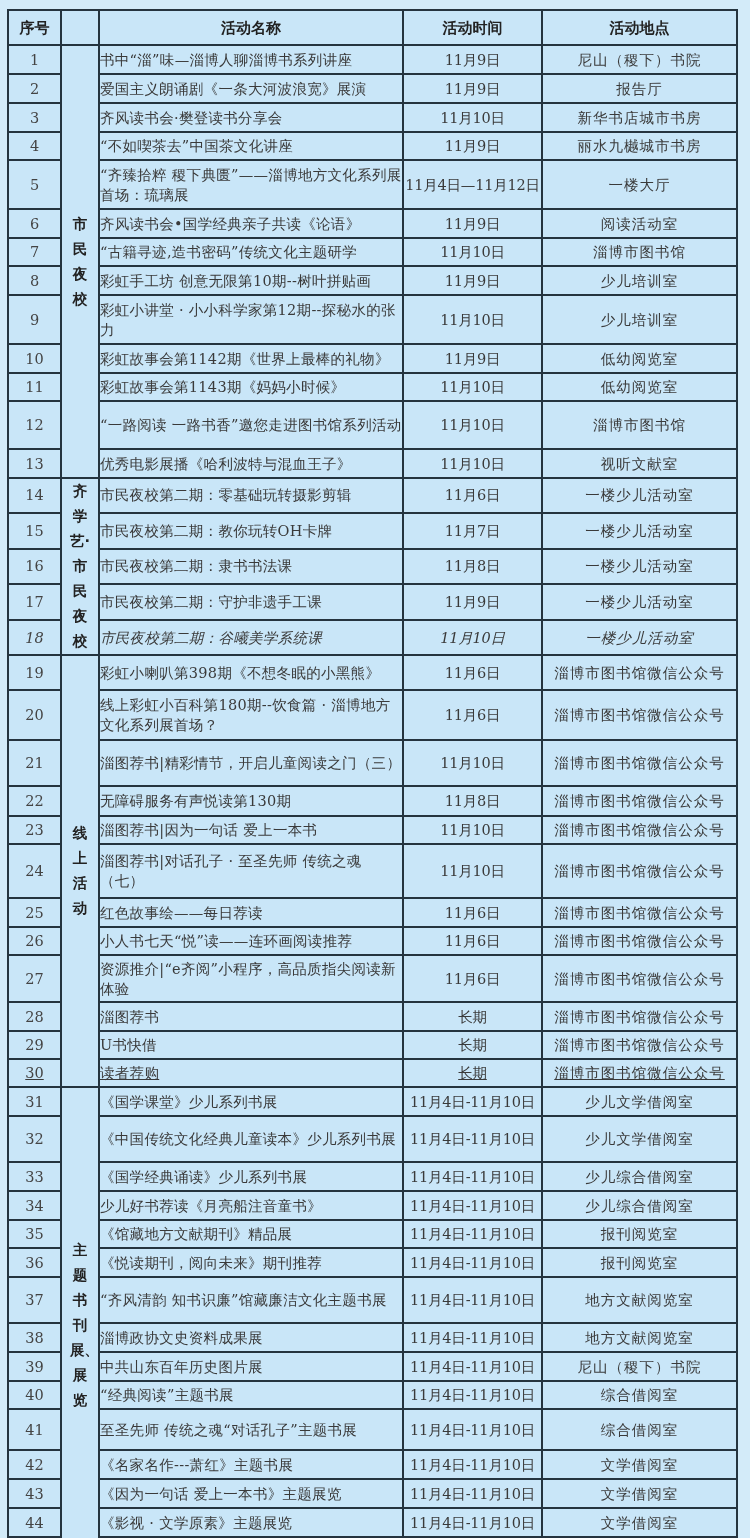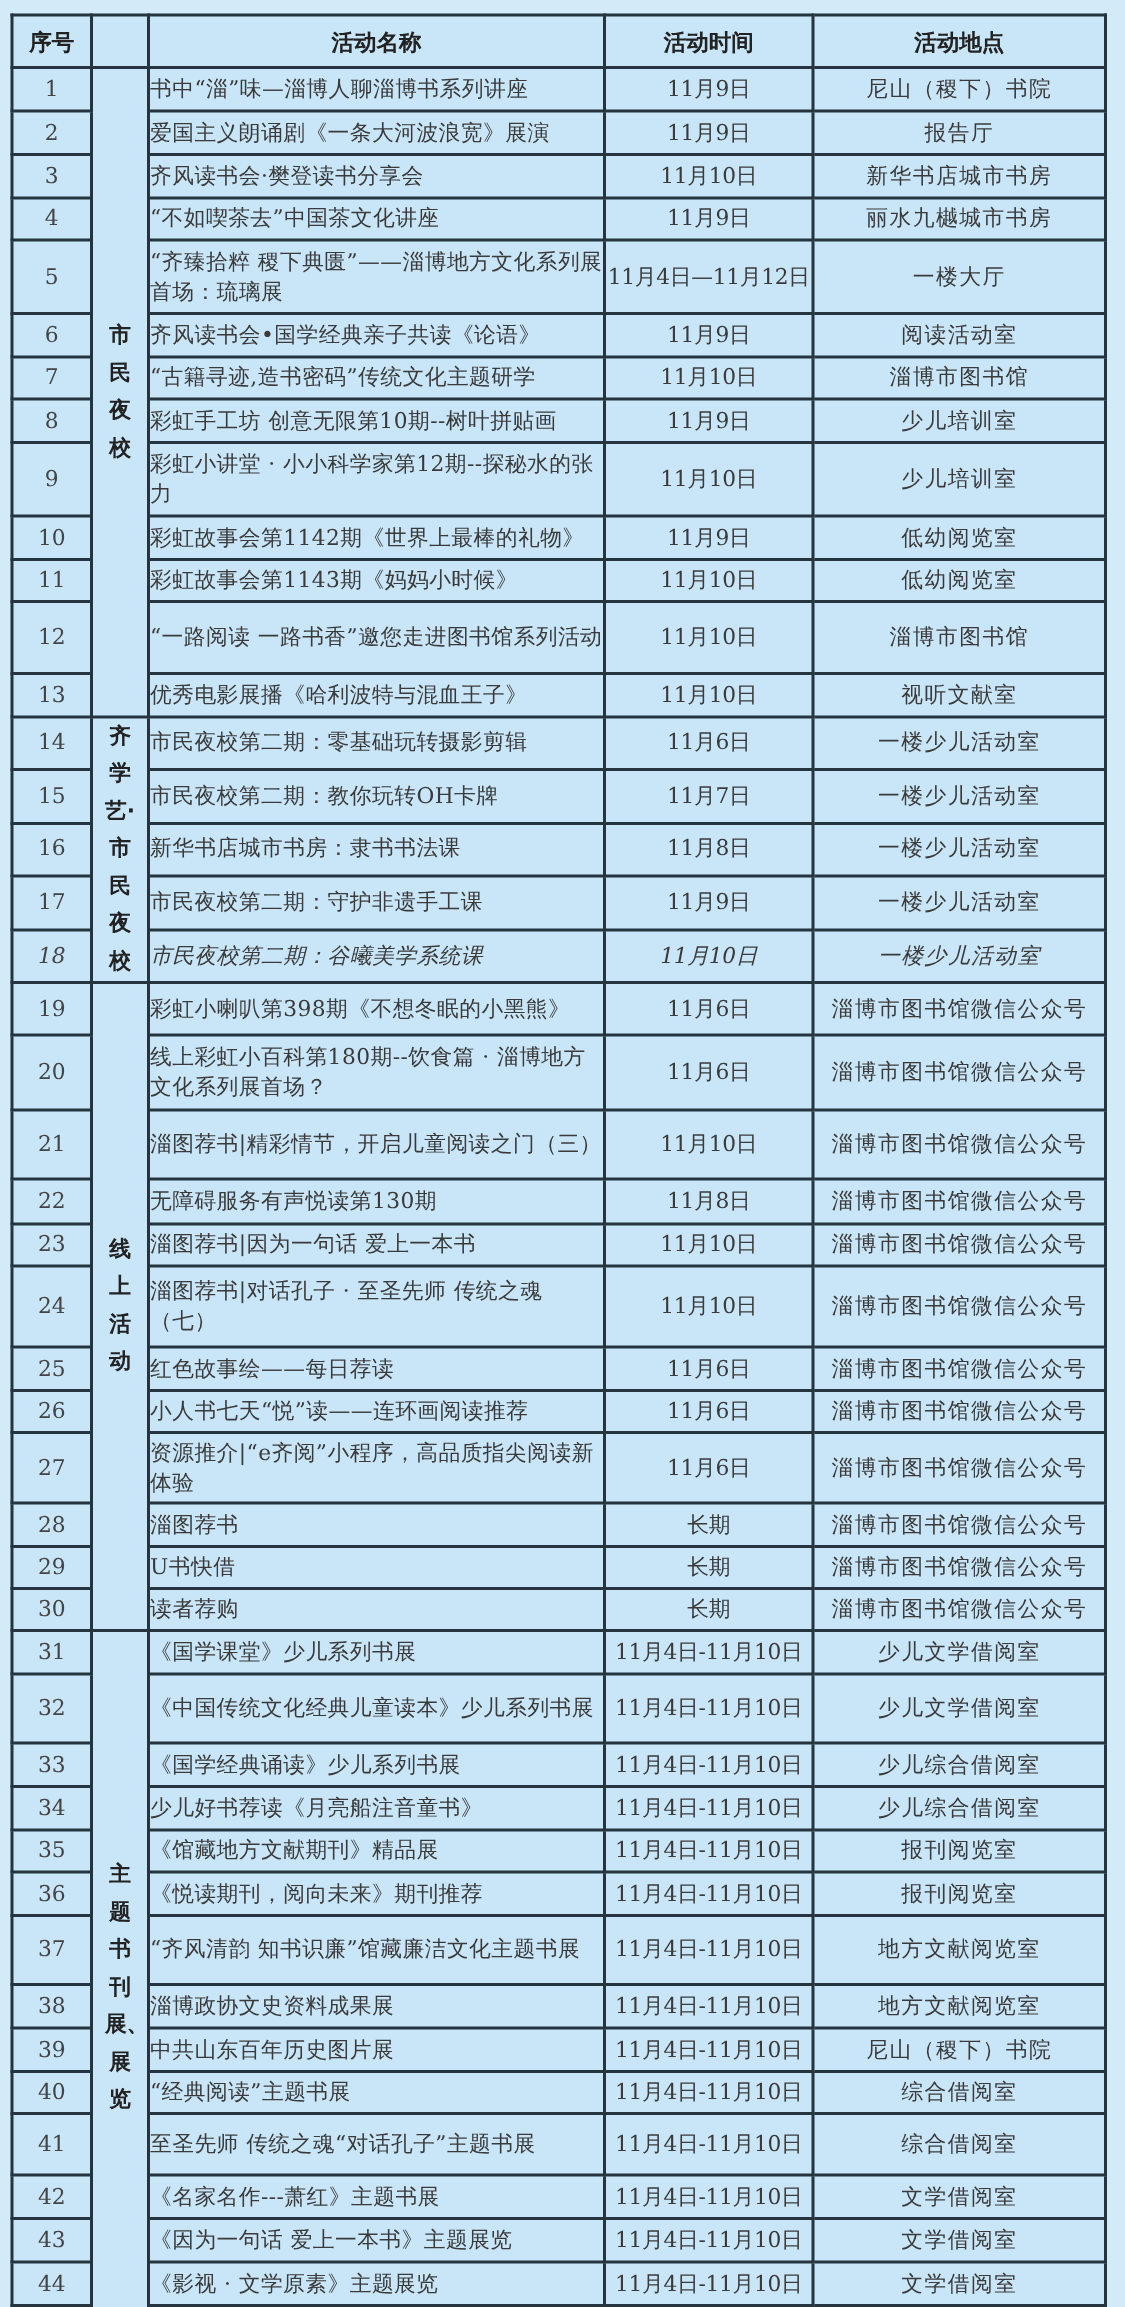--- a/index.html
+++ b/index.html
@@ -161,21 +161,21 @@
         <td class="place">一楼少儿活动室</td>
       </tr>
       <tr style="height: 29px;">
         <td class="idx">15</td>
         <td class="name">市民夜校第二期：教你玩转OH卡牌</td>
         <td class="time">11月7日</td>
         <td class="place">一楼少儿活动室</td>
       </tr>
       <tr style="height: 28px;">
         <td class="idx">16</td>
-        <td class="name">新华书店城市书房：隶书书法课</td>
+        <td class="name">市民夜校第二期：隶书书法课</td>
         <td class="time">11月8日</td>
         <td class="place">一楼少儿活动室</td>
       </tr>
       <tr style="height: 29px;">
         <td class="idx">17</td>
         <td class="name">市民夜校第二期：守护非遗手工课</td>
         <td class="time">11月9日</td>
         <td class="place">一楼少儿活动室</td>
       </tr>
       <tr style="height: 28px; font-style: italic;">
@@ -244,21 +244,21 @@
         <td class="name">淄图荐书</td>
         <td class="time">长期</td>
         <td class="place">淄博市图书馆微信公众号</td>
       </tr>
       <tr style="height: 28px;">
         <td class="idx">29</td>
         <td class="name">U书快借</td>
         <td class="time">长期</td>
         <td class="place">淄博市图书馆微信公众号</td>
       </tr>
-      <tr style="height: 28px;">
+      <tr style="height: 28px; text-decoration: underline;">
         <td class="idx">30</td>
         <td class="name">读者荐购</td>
         <td class="time">长期</td>
         <td class="place">淄博市图书馆微信公众号</td>
       </tr>
       <tr style="height: 29px;">
         <td class="idx">31</td>
         <td class="cat" rowspan="15"><span class="vert">主题书刊展、展览</span></td>
         <td class="name">《国学课堂》少儿系列书展</td>
         <td class="time">11月4日-11月10日</td>

